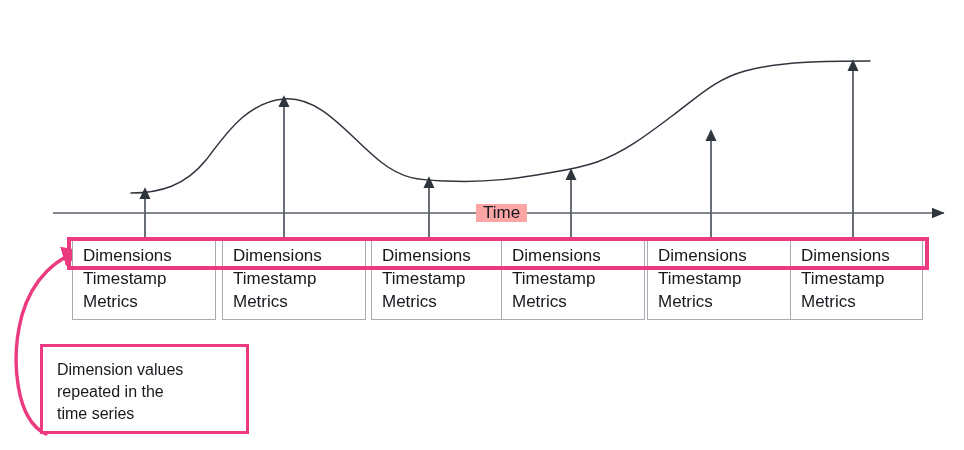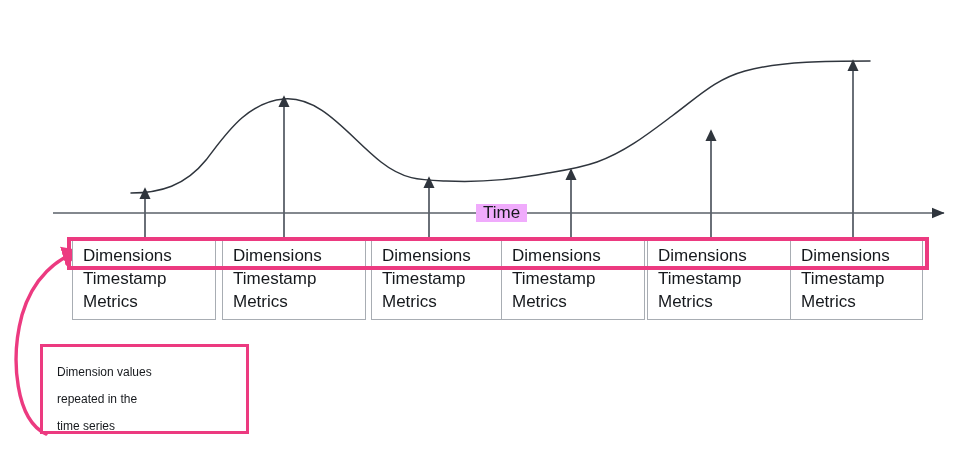--- a/index.html
+++ b/index.html
@@ -36,31 +36,31 @@
 
   
   .callout{
     position:absolute;
     box-sizing:border-box;
     border:3.5px solid #ec3a80;
     background:#ffffff;
     padding:12px 14px;
   }
   .callout-text{
-    font-size:12px;
-    line-height:27px;
+    font-size:16px;
+    line-height:22px;
     color:#16191d;
     white-space:pre-line;
   }
 
   .axis-label{
     position:absolute;
     font-size:17px;
     color:#16191d;
-    background:#f0abfc;
+    background:#fca5a5;
     padding:0 7px;
     line-height:18px;
   }
 </style>
 </head>
 <body>
 
 <div id="canvas">
 
   <svg class="svg-layer" viewBox="0 0 964 450">

